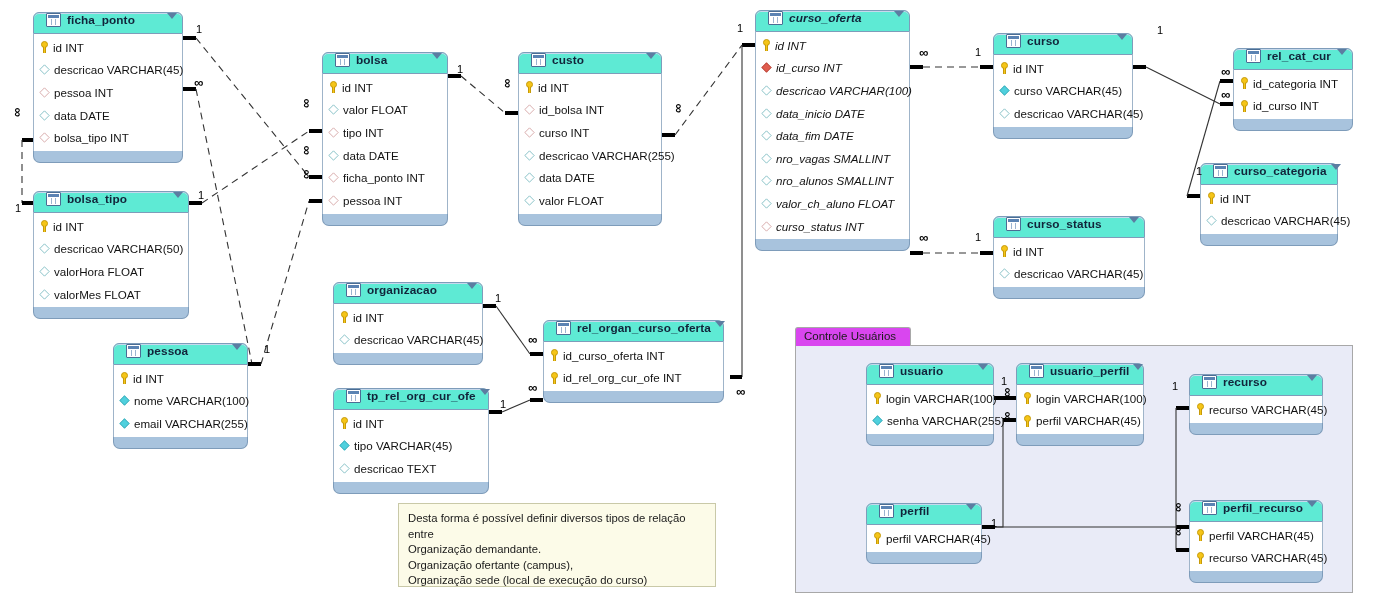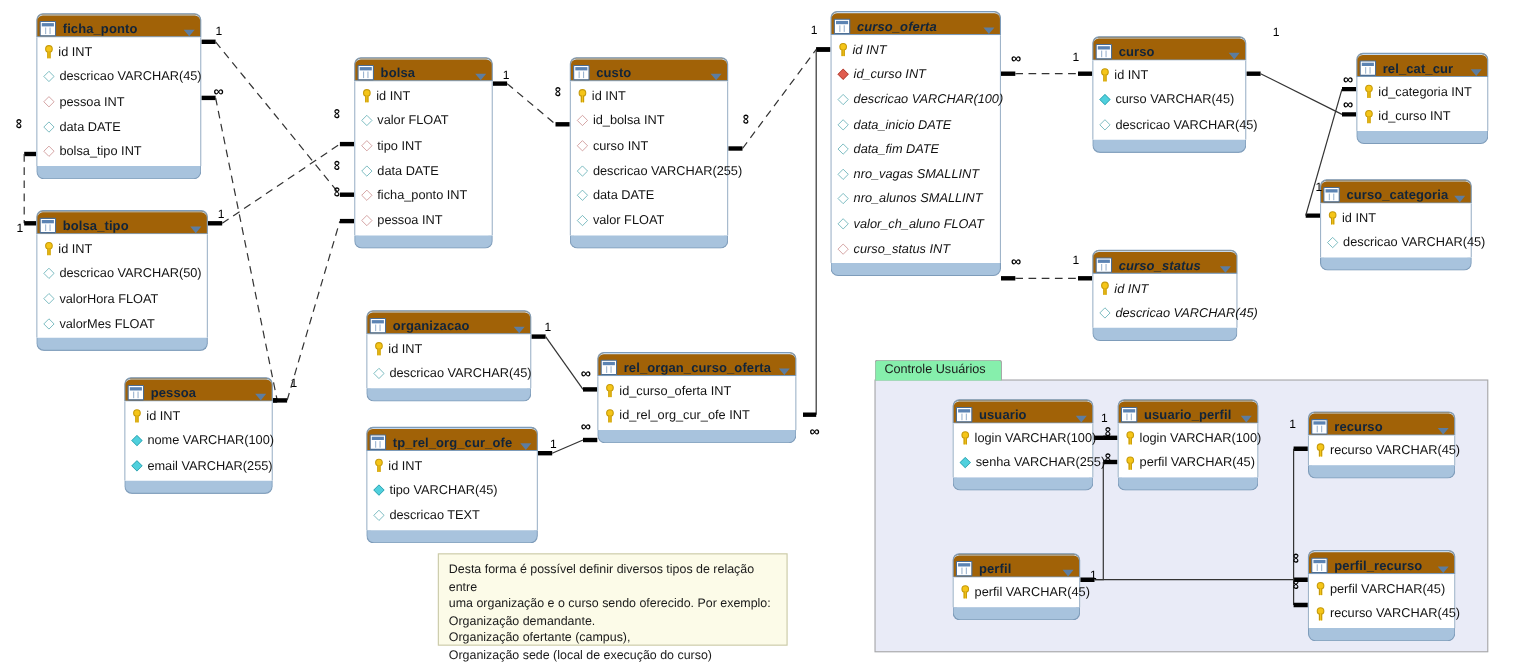--- a/index.html
+++ b/index.html
@@ -4,31 +4,31 @@
 <style>
   html,body{margin:0;padding:0;background:#ffffff;}
   body{width:1375px;height:603px;position:relative;overflow:hidden;
        font-family:"Liberation Sans","DejaVu Sans",sans-serif;}
   #canvas{position:absolute;left:0;top:0;width:1375px;height:603px;}
   svg.wires{position:absolute;left:0;top:0;width:1375px;height:603px;overflow:visible;z-index:1;}
 
   
   .group{position:absolute;z-index:0;}
   .group-tab{position:absolute;left:0;top:0;height:19px;min-width:116px;
-      background:#86efac;border:1px solid #a8a8a8;border-bottom:none;
+      background:#d946ef;border:1px solid #a8a8a8;border-bottom:none;
       border-radius:3px 3px 0 0;font-size:11.5px;color:#1a1a1a;
       padding:2px 10px 0 8px;box-sizing:border-box;white-space:nowrap;}
   .group-body{position:absolute;left:0;top:18px;right:0;bottom:0;
       background:#e9ebf7;border:1px solid #a8a8a8;}
 
   
   .tbl{position:absolute;z-index:3;}
-  .tbl-hdr{height:22px;background:#a16207;border:1px solid #7e9cba;
-      border-radius:6px 6px 0 0;display:flex;align-items:flex-end;
-      padding:0 5px 0 2px;box-sizing:border-box;
+  .tbl-hdr{height:22px;background:#5eead4;border:1px solid #7e9cba;
+      border-radius:6px 6px 0 0;display:flex;align-items:flex-start;
+      padding:0 5px 0 12px;box-sizing:border-box;
       box-shadow:inset 0 1px 0 #c6d9ec;}
   .tbl-title{font-size:11.8px;font-weight:bold;color:#11243a;
       margin-left:6px;white-space:nowrap;flex:1;letter-spacing:.1px;}
   .tbl-ico{width:13px;height:12px;background:#fff;border:1px solid #4b6d94;
       border-radius:1px;position:relative;flex:0 0 auto;}
   .tbl-ico:before{content:"";position:absolute;left:1px;top:1px;right:1px;height:3px;background:#5b83b3;}
   .tbl-ico:after{content:"";position:absolute;left:4px;top:5px;width:1px;bottom:1px;
       background:#9bb4d0;box-shadow:4px 0 0 #9bb4d0;}
   .caret{width:0;height:0;border-left:5.5px solid transparent;border-right:5.5px solid transparent;
       border-top:6.5px solid #5c7da1;margin-left:4px;flex:0 0 auto;}
@@ -451,21 +451,21 @@
             <span class="b dia fill"></span>
             <span class="nm">curso VARCHAR(45)</span>
           </div>
           <div class="fld">
             <span class="b dia"></span>
             <span class="nm">descricao VARCHAR(45)</span>
           </div>
         </div>
         <div class="tbl-foot"></div>
       </div>
-      <div class="tbl" style="left: 993px; top: 227px; width: 132px; font-style: italic;">
+      <div class="tbl" style="left: 993px; top: 216px; width: 152px;">
         <div class="tbl-hdr">
           <span class="tbl-ico"></span>
           <span class="tbl-title">curso_status</span>
           <span class="caret"></span>
         </div>
         <div class="tbl-body">
           <div class="fld">
             <span class="b key"></span>
             <span class="nm">id INT</span>
           </div>
@@ -591,19 +591,18 @@
             <span class="b key"></span>
             <span class="nm">recurso VARCHAR(45)</span>
           </div>
         </div>
         <div class="tbl-foot"></div>
       </div>
     </div>
 
   <div class="note" id="note" style="left:398px;top:503px;width:318px;height:84px;">
       <div>Desta forma é possível definir diversos tipos de relação entre</div>
-      <div>uma organização e o curso sendo oferecido. Por exemplo:</div>
       <div>Organização demandante.</div>
       <div>Organização ofertante (campus),</div>
       <div>Organização sede (local de execução do curso)</div>
     </div>
 
 </div>
 
 </body></html>

